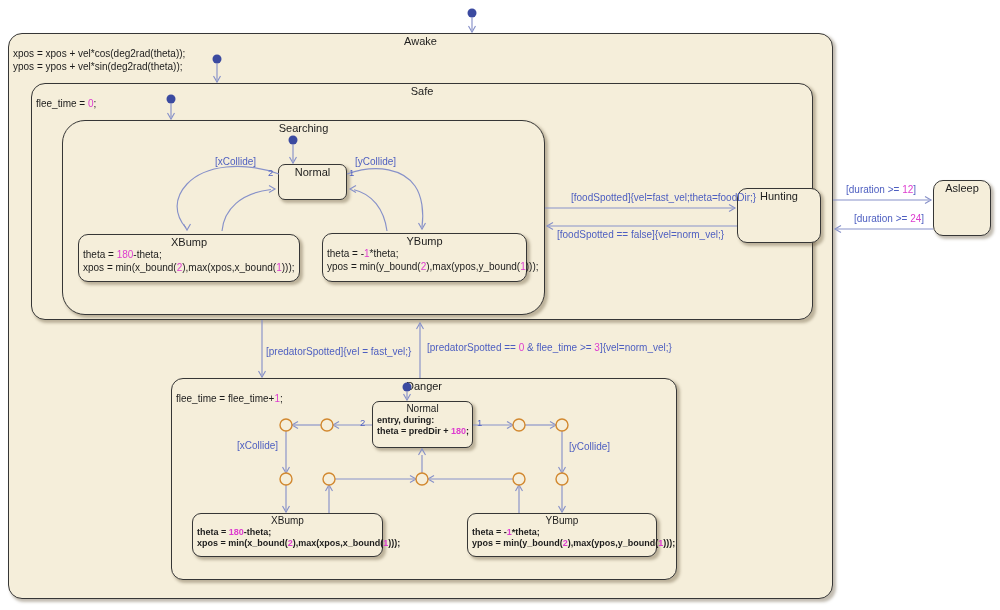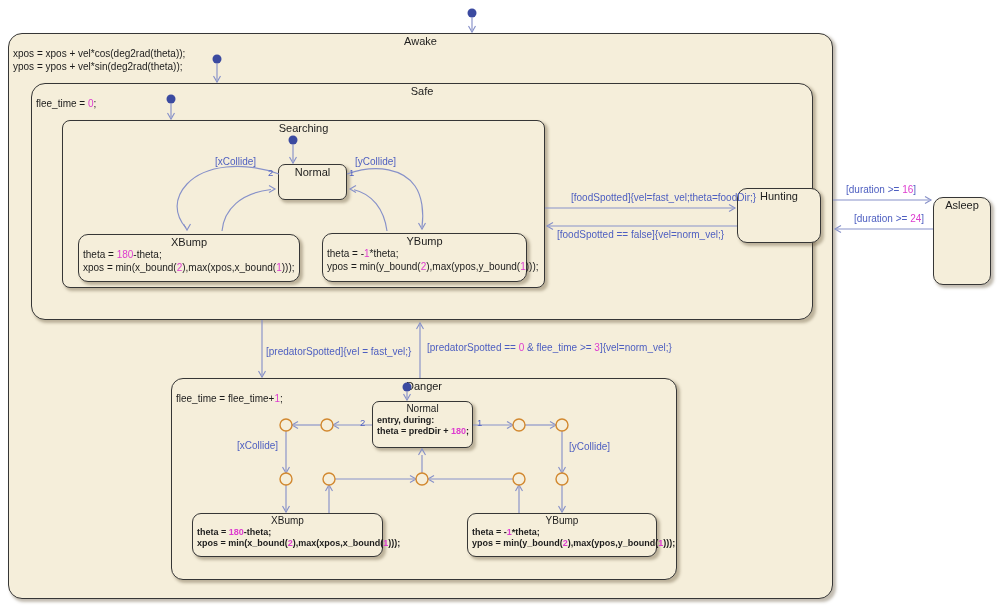--- a/index.html
+++ b/index.html
@@ -35,21 +35,21 @@
     </div>
   </div>
 
   <div class="state" style="left:31px;top:83px;width:782px;height:237px;border-radius:14px;">
     <div class="pad">
       <div class="name">Safe</div>
       <div class="code"><span>flee_time = </span><span class="num">0</span><span>;</span></div>
     </div>
   </div>
 
-  <div class="state" style="left:62px;top:120px;width:483px;height:168px;border-radius:8px;">
+  <div class="state" style="left:62px;top:120px;width:483px;height:195px;border-radius:23px;">
     <div class="pad">
       <div class="name">Searching</div>
     </div>
   </div>
 
   <div class="state" style="left:278px;top:164px;width:69px;height:36px;border-radius:7px;">
     <div class="pad">
       <div class="name">Normal</div>
     </div>
   </div>
@@ -69,21 +69,21 @@
       <div class="code"><span>ypos = min(y_bound(</span><span class="num">2</span><span>),max(ypos,y_bound(</span><span class="num">1</span><span>)));</span></div>
     </div>
   </div>
 
   <div class="state" style="left:737px;top:188px;width:84px;height:55px;border-radius:10px;">
     <div class="pad">
       <div class="name">Hunting</div>
     </div>
   </div>
 
-  <div class="state" style="left:933px;top:180px;width:58px;height:88px;border-radius:10px;margin-top:17px;">
+  <div class="state" style="left:933px;top:180px;width:58px;height:56px;border-radius:10px;">
     <div class="pad">
       <div class="name">Asleep</div>
     </div>
   </div>
 
   <div class="state" style="left:171px;top:378px;width:506px;height:202px;border-radius:12px;">
     <div class="pad">
       <div class="name">Danger</div>
       <div class="code"><span>flee_time = flee_time+</span><span class="num">1</span><span>;</span></div>
     </div>
@@ -231,21 +231,21 @@
     <circle class="junction" cx="519" cy="479" r="6"></circle>
     <circle class="junction" cx="519" cy="425" r="6"></circle>
     <circle class="junction" cx="562" cy="425" r="6"></circle>
     <circle class="junction" cx="562" cy="479" r="6"></circle>
   </svg>
 
   <div class="tlabel" style="left:215px;top:156px;"><span>[xCollide]</span></div>
   <div class="tlabel" style="left:355px;top:156px;"><span>[yCollide]</span></div>
   <div class="tlabel" style="left:556px;top:192px;margin-left:15px;"><span>[foodSpotted]{vel=fast_vel;theta=foodDir;}</span></div>
   <div class="tlabel" style="left:557px;top:229px;"><span>[foodSpotted == false]{vel=norm_vel;}</span></div>
-  <div class="tlabel" style="left:846px;top:184px;"><span>[duration &gt;= </span><span class="num">16</span><span>]</span></div>
+  <div class="tlabel" style="left:846px;top:184px;"><span>[duration &gt;= </span><span class="num">12</span><span>]</span></div>
   <div class="tlabel" style="left:854px;top:213px;"><span>[duration &gt;= </span><span class="num">24</span><span>]</span></div>
   <div class="tlabel" style="left:266px;top:346px;"><span>[predatorSpotted]{vel = fast_vel;}</span></div>
   <div class="tlabel" style="left:427px;top:342px;"><span>[predatorSpotted == </span><span class="num">0</span><span> &amp; flee_time &gt;= </span><span class="num">3</span><span>]{vel=norm_vel;}</span></div>
   <div class="tlabel" style="left:237px;top:440px;"><span>[xCollide]</span></div>
   <div class="tlabel" style="left:569px;top:441px;"><span>[yCollide]</span></div>
 
   <div class="pri" style="left:268px;top:167px;">2</div>
   <div class="pri" style="left:349px;top:167px;">1</div>
   <div class="pri" style="left:360px;top:417px;">2</div>
   <div class="pri" style="left:477px;top:417px;">1</div>

